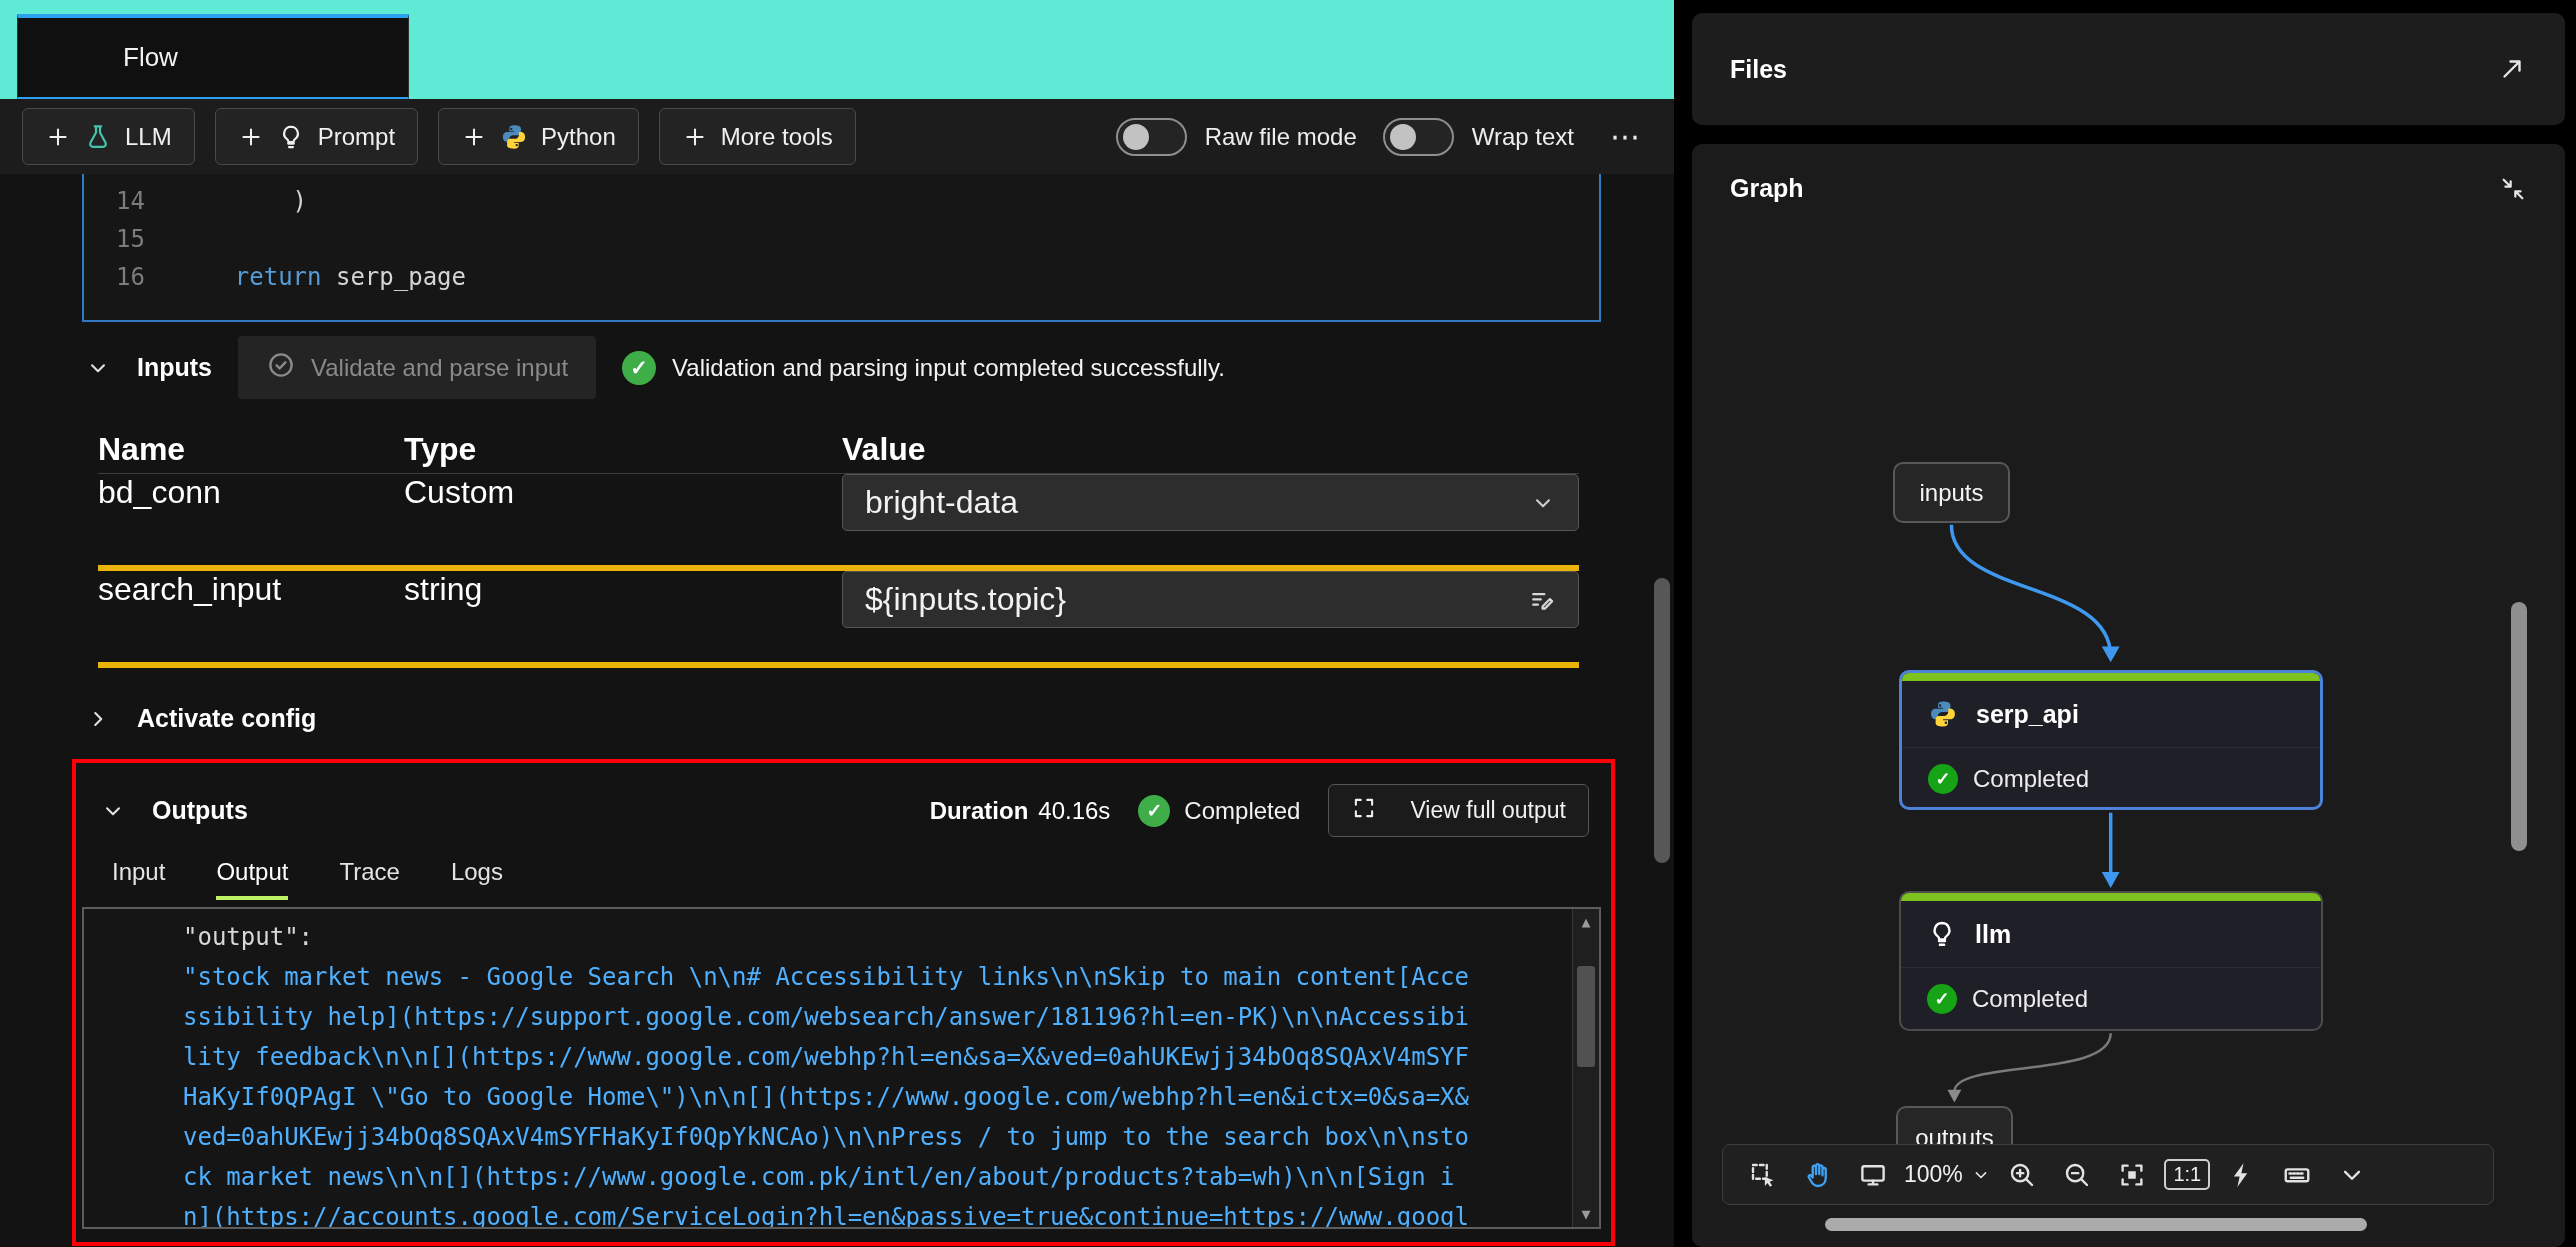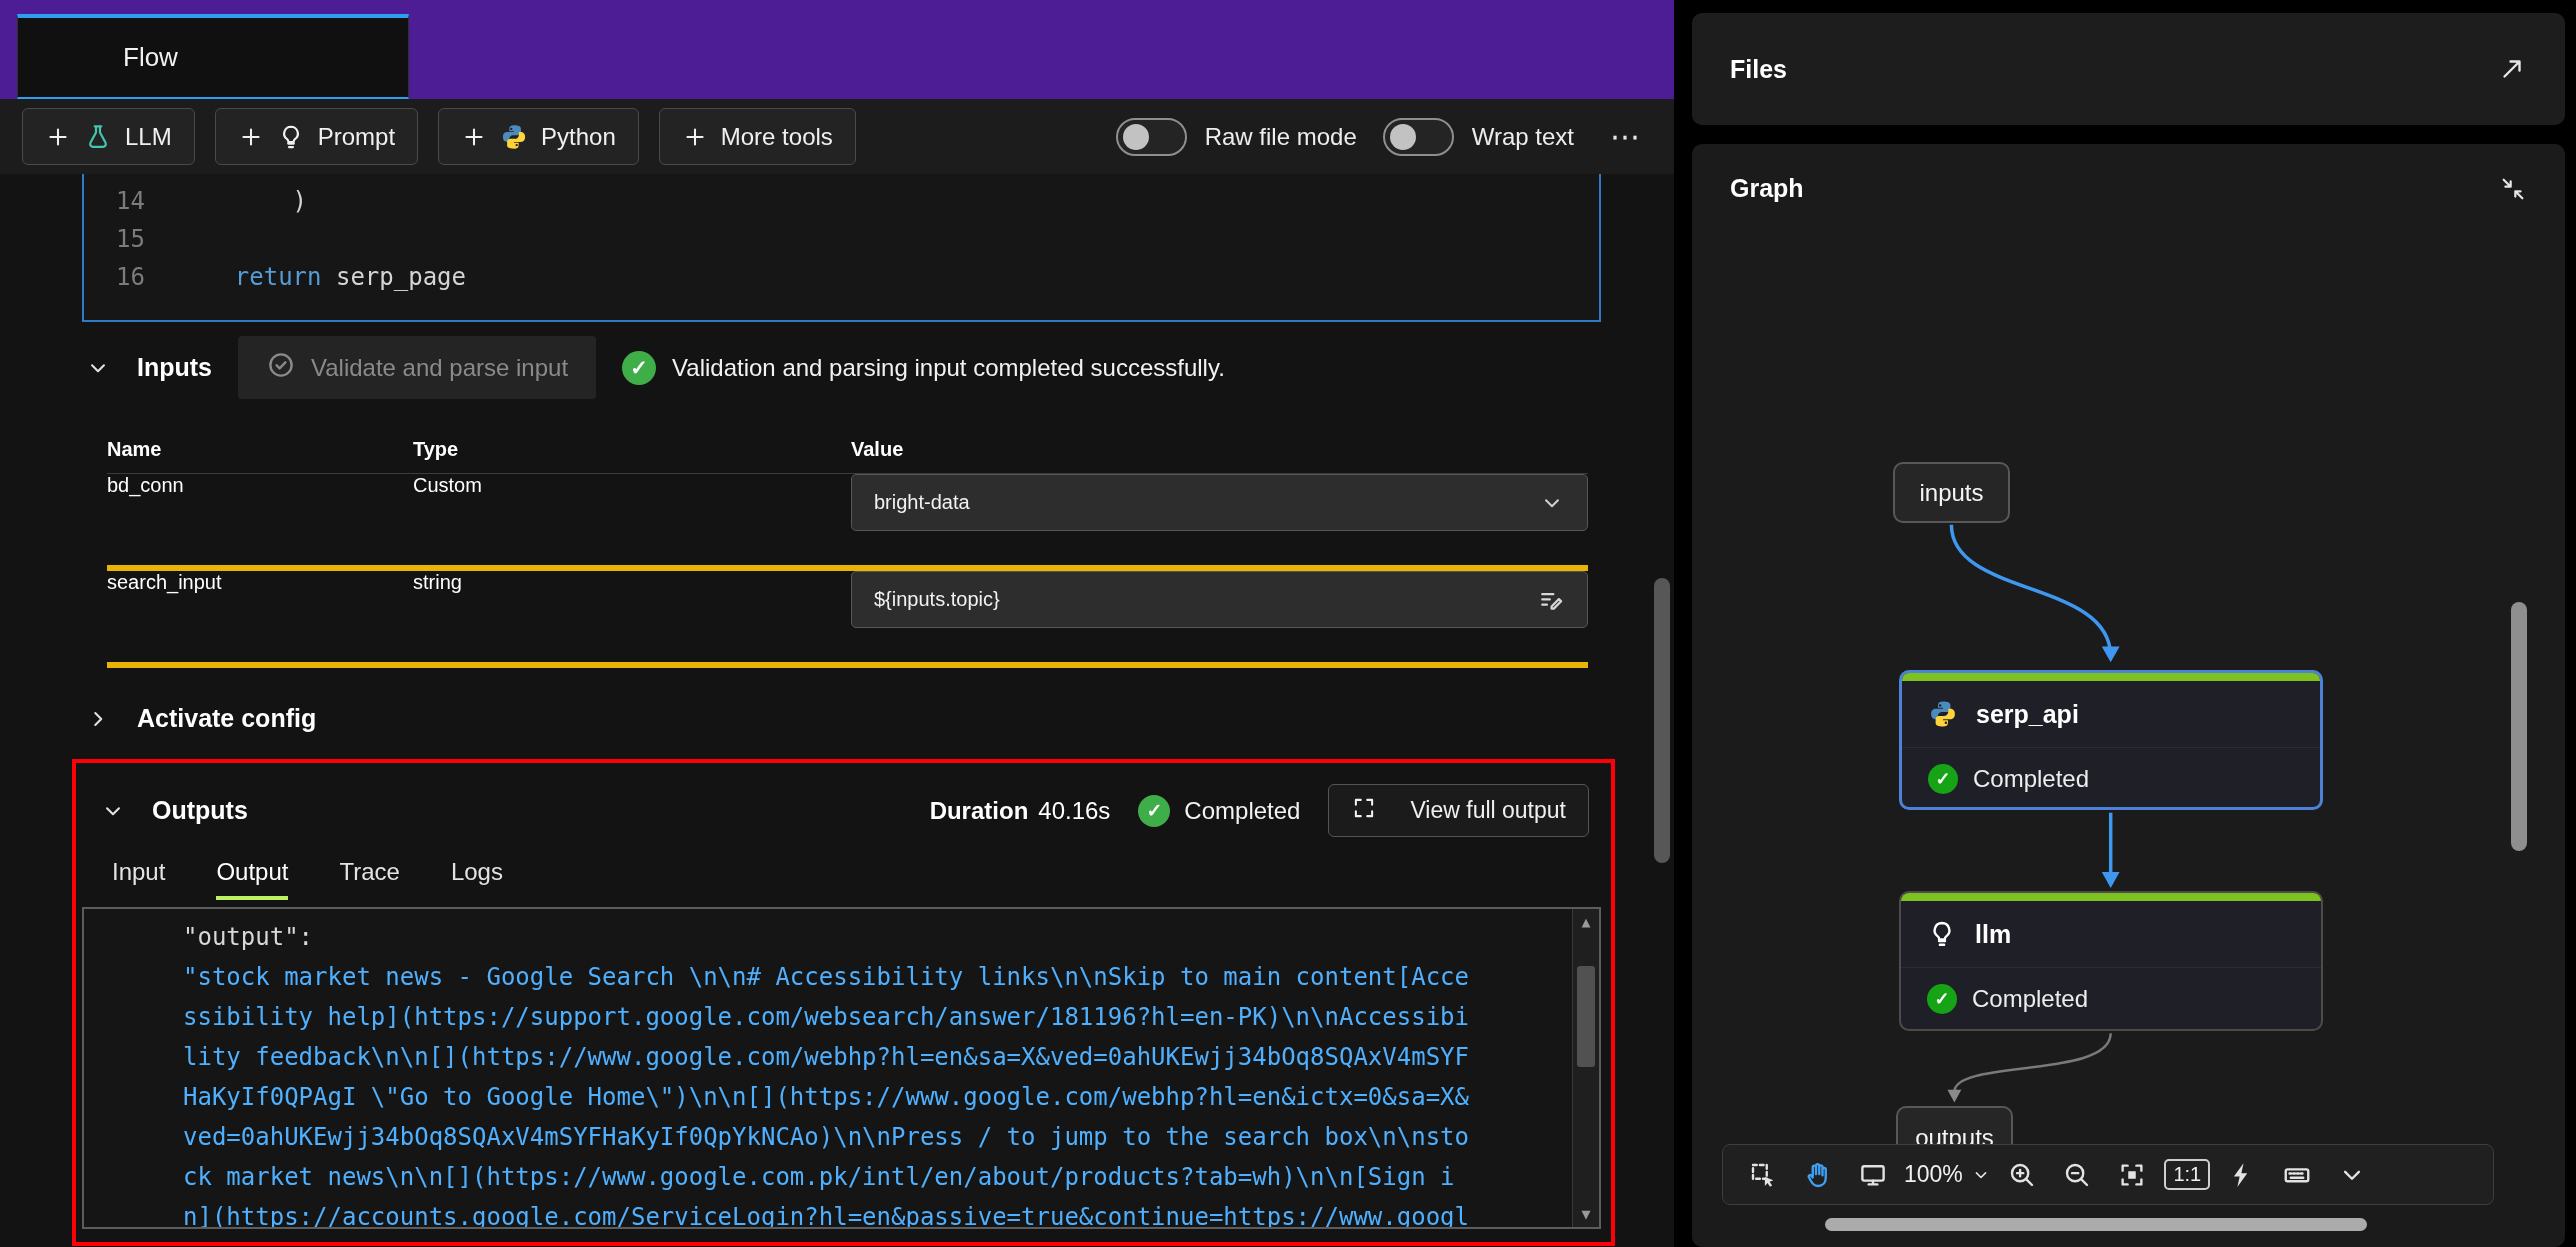--- a/index.html
+++ b/index.html
@@ -1,21 +1,21 @@
 <!DOCTYPE html>
 <html><head>
 <meta charset="utf-8">
 <style>
   *{margin:0;padding:0;box-sizing:border-box}
   html,body{width:2576px;height:1247px;background:#000;font-family:"Liberation Sans",sans-serif;color:#fff;overflow:hidden}
   .app{position:relative;width:2576px;height:1247px}
 
   
   .main-col{position:absolute;left:0;top:0;width:1674px;height:1247px;background:#131313;overflow:hidden}
-  .tabstrip{position:absolute;left:0;top:0;width:100%;height:119px;background:#4c1d95}
+  .tabstrip{position:absolute;left:0;top:0;width:100%;height:119px;background:#5eead4}
   .tab{position:absolute;left:17px;top:14px;width:392px;height:85px;background:#101010;
        border-top:4px solid #2da0f2;border-bottom:2px solid #2da0f2;border-left:1px solid #303030;border-right:1px solid #303030;
        display:flex;align-items:center;padding-left:105px;font-size:26px;color:#f2f2f2;cursor:pointer}
   .toolbar{position:absolute;top:99px;left:0;width:100%;height:75px;background:#1c1c1c;display:flex;align-items:center;padding:0 22px;gap:20px}
   .tb-left{display:flex;align-items:center;gap:20px}
   .tb-btn{display:flex;align-items:center;gap:13px;height:57px;padding:0 22px;background:#232323;border:1px solid #4a4a4a;border-radius:6px;font-size:24px;color:#f0f0f0;cursor:pointer;font-family:inherit}
   .tb-right{margin-left:auto;display:flex;align-items:center;gap:26px}
   .toggle-group{display:flex;align-items:center;gap:18px}
   .toggle{width:71px;height:38px;border:2px solid #8f8f8f;border-radius:20px;background:#242424;position:relative;cursor:pointer;flex:none}
   .toggle .knob{position:absolute;left:5px;top:4px;width:26px;height:26px;border-radius:50%;background:#c2c2c2}
@@ -32,21 +32,21 @@
 
   
   .inputs-row{position:absolute;left:85px;top:336px;height:63px;display:flex;align-items:center;gap:26px}
   .sec-chevron{color:#e2e2e2;display:flex}
   .sec-title{font-size:25px;font-weight:bold;color:#fff}
   .validate-btn{display:flex;align-items:center;gap:15px;height:63px;padding:0 28px;background:#242424;border:none;border-radius:4px;color:#8a8a8a;font-size:24px;font-family:inherit}
   .status-ok{display:flex;align-items:center;gap:16px;font-size:24px;color:#f2f2f2}
   .check-circle{width:34px;height:34px;border-radius:50%;background:#3fae49;color:#fff;display:flex;align-items:center;justify-content:center;font-size:21px;font-weight:bold;flex:none}
 
   
-  .io-table{position:absolute;left:107px;top:425px;width:1481px;font-size:20px}
+  .io-table{position:absolute;left:98px;top:425px;width:1481px;font-size:32px}
   .io-head{display:flex;align-items:center;height:49px;font-weight:bold;border-bottom:1px solid #3c3c3c}
   .io-row{display:flex;align-items:flex-start;height:97px;border-bottom:6px solid #eab308}
   .c0{width:306px}.c1{width:438px}.c2{width:737px}
   .field{height:57px;background:#2d2d2d;border:1px solid #565656;border-radius:5px;display:flex;align-items:center;justify-content:space-between;padding:0 22px;color:#f2f2f2;cursor:pointer}
 
   
   .activate-row{position:absolute;left:85px;top:690px;height:57px;display:flex;align-items:center;gap:26px;cursor:pointer}
 
   
   .outputs-box{position:absolute;left:72px;top:759px;width:1543px;height:487px;border:4px solid #ff0008}

